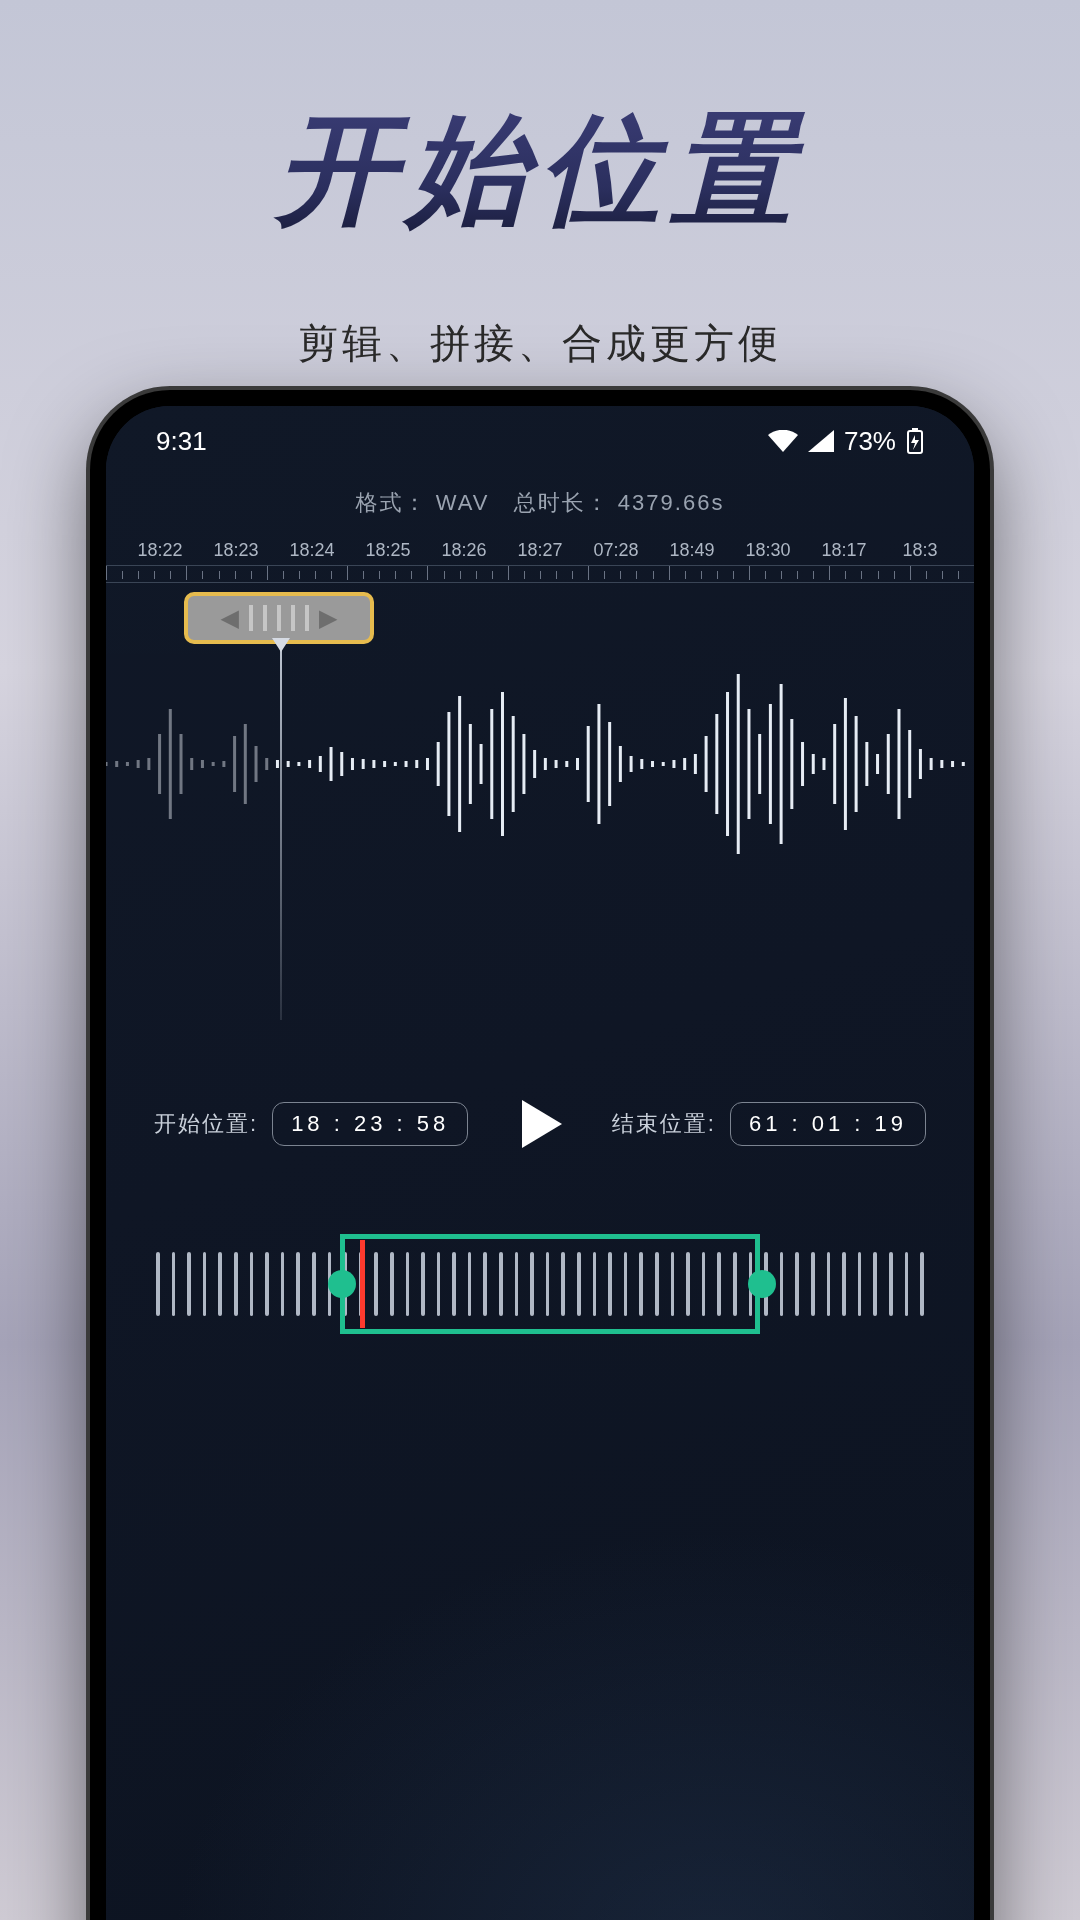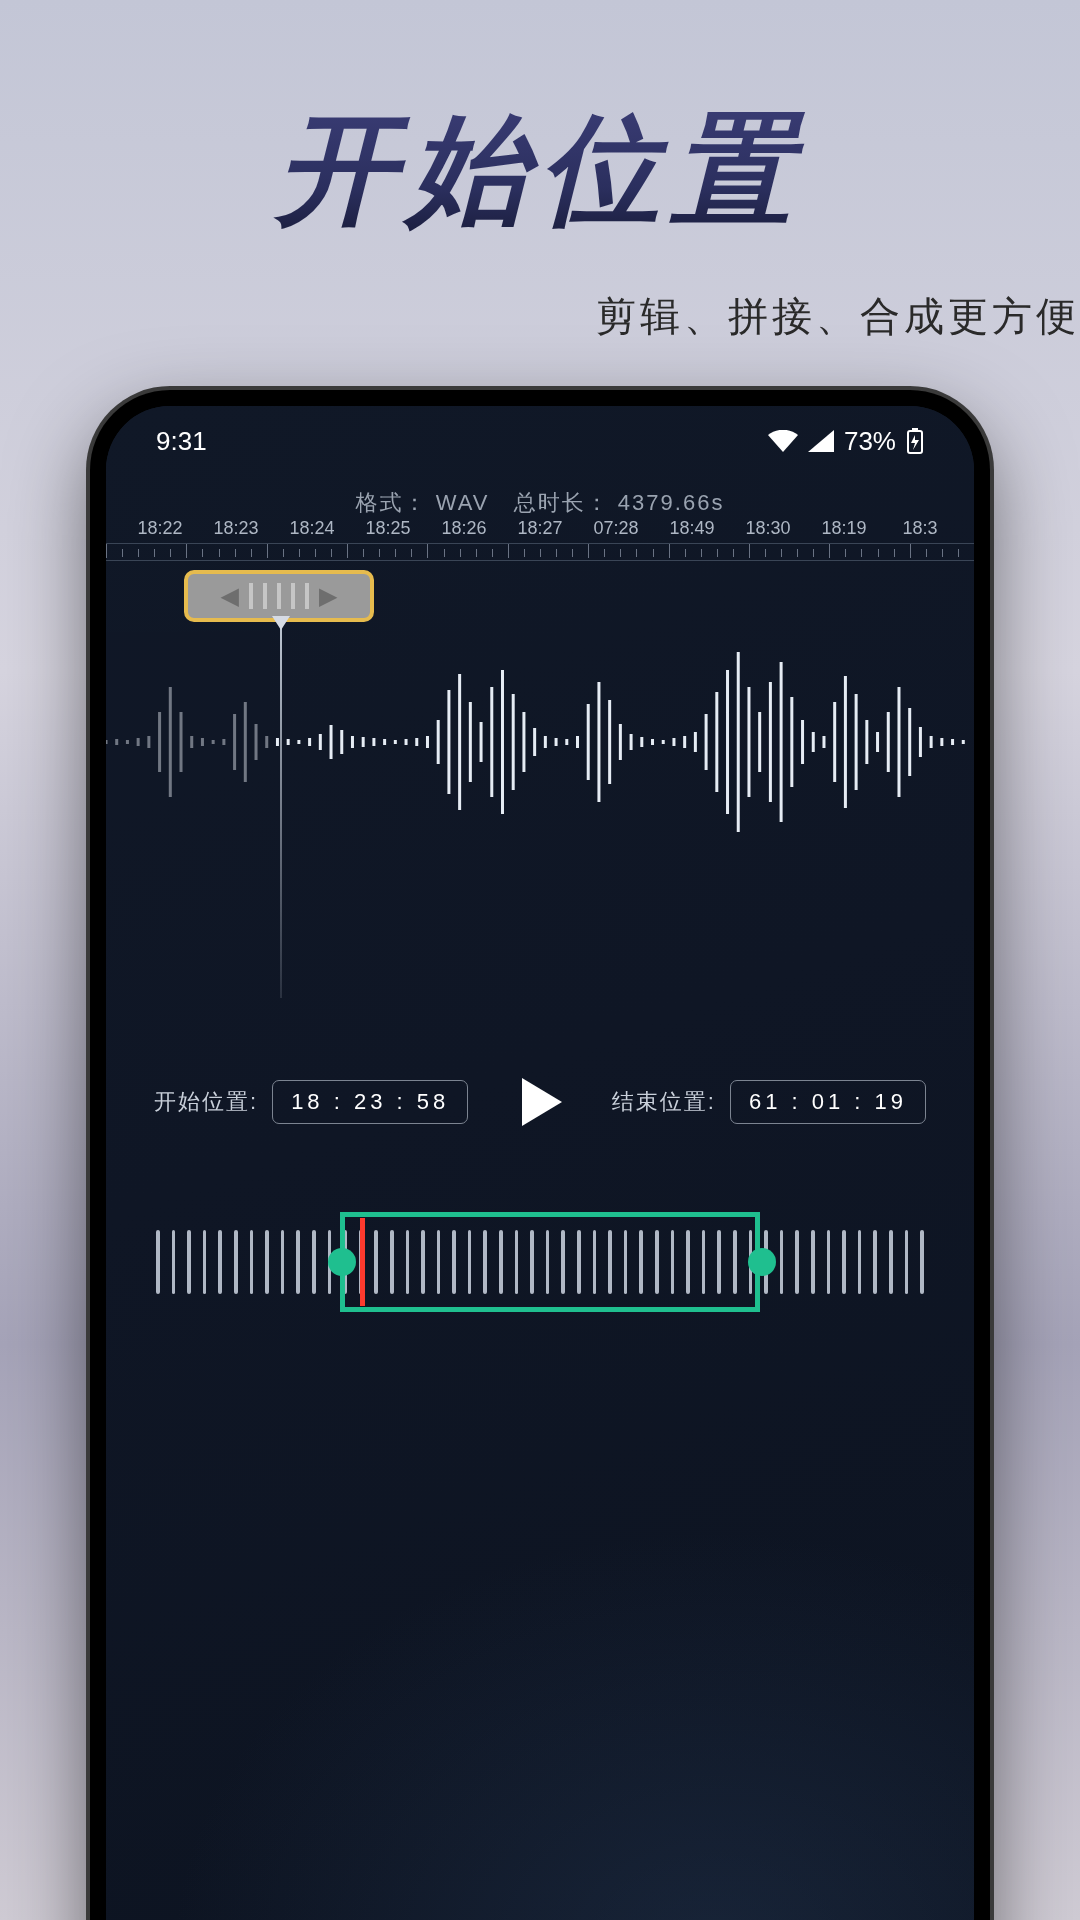--- a/index.html
+++ b/index.html
@@ -19,24 +19,24 @@
   font-weight: 900;
   background: linear-gradient(180deg, #3c3e78 0%, #2b2f5e 60%, #151833 100%);
   -webkit-background-clip: text;
   background-clip: text;
   -webkit-text-fill-color: transparent;
   letter-spacing: 12px;
   margin-top: 90px;
   font-style: italic;
 }
 .promo-subtitle {
-  text-align: right;
+  text-align: center;
   font-size: 40px;
   color: #2a2a2a;
-  margin-top: 36px;
+  margin-top: 63px;
   letter-spacing: 4px;
 }
 
 
 .phone {
   position: absolute;
   left: 90px;
   top: 390px;
   width: 900px;
   height: 1750px;
@@ -94,21 +94,21 @@
 .file-meta {
   position: relative; z-index: 2;
   text-align: center;
   font-size: 22px;
   color: #9aa3b0;
   letter-spacing: 2px;
   margin-top: 12px;
 }
 
 
-.timeline-wrap { position: relative; z-index:2; height: 54px; }
+.timeline-wrap { position: relative; z-index:2; margin-top: 22px; height: 54px; }
 .tick-labels { display:flex; padding: 0 16px; }
 .tick-label { flex: 1; text-align: center; font-size: 18px; color: #aeb7c4; }
 .tick-bar {
   position: relative; height: 18px; margin-top: 4px;
   border-top: 1px solid #3a4556; border-bottom: 1px solid #3a4556;
 }
 .tick-bar .major, .tick-bar .minor {
   position: absolute; top: 0; width: 1px; background: #6a7384;
 }
 .tick-bar .major { height: 14px; }
@@ -145,21 +145,21 @@
 
 
 .controls { position:relative; z-index:2; display:flex; align-items:center; justify-content:space-between; padding: 0 48px; margin-top: 60px; }
 .ctrl-group { display:flex; align-items:center; gap: 14px; }
 .ctrl-label { color:#c9d0da; font-size:22px; letter-spacing:2px; }
 .ctrl-box {
   border: 1.5px solid #7c8491;
   color: #fff;
   font-size: 22px;
   padding: 8px 18px;
-  border-radius: 7px;
+  border-radius: 12px;
   letter-spacing: 4px;
   background: transparent;
 }
 .play-btn svg { display:block; }
 
 
 .slider-area { position:relative; z-index:2; margin-top:70px; padding: 0 44px; }
 .slider-track {
   position:relative; height: 120px;
   display:flex; align-items:center;
@@ -229,21 +229,21 @@
       <div class="tick-labels" id="tick-labels">
           <div class="tick-label">18:22</div>
           <div class="tick-label">18:23</div>
           <div class="tick-label">18:24</div>
           <div class="tick-label">18:25</div>
           <div class="tick-label">18:26</div>
           <div class="tick-label">18:27</div>
           <div class="tick-label">07:28</div>
           <div class="tick-label">18:49</div>
           <div class="tick-label">18:30</div>
-          <div class="tick-label">18:19</div>
+          <div class="tick-label">18:17</div>
           <div class="tick-label">18:3</div>
         </div>
       <div class="tick-bar" id="tick-bar">
           <div class="major" style="left: 0%;"></div>
           <div class="minor" style="left: 1.85185%;"></div>
           <div class="minor" style="left: 3.7037%;"></div>
           <div class="minor" style="left: 5.55556%;"></div>
           <div class="minor" style="left: 7.40741%;"></div>
           <div class="major" style="left: 9.25926%;"></div>
           <div class="minor" style="left: 11.1111%;"></div>

